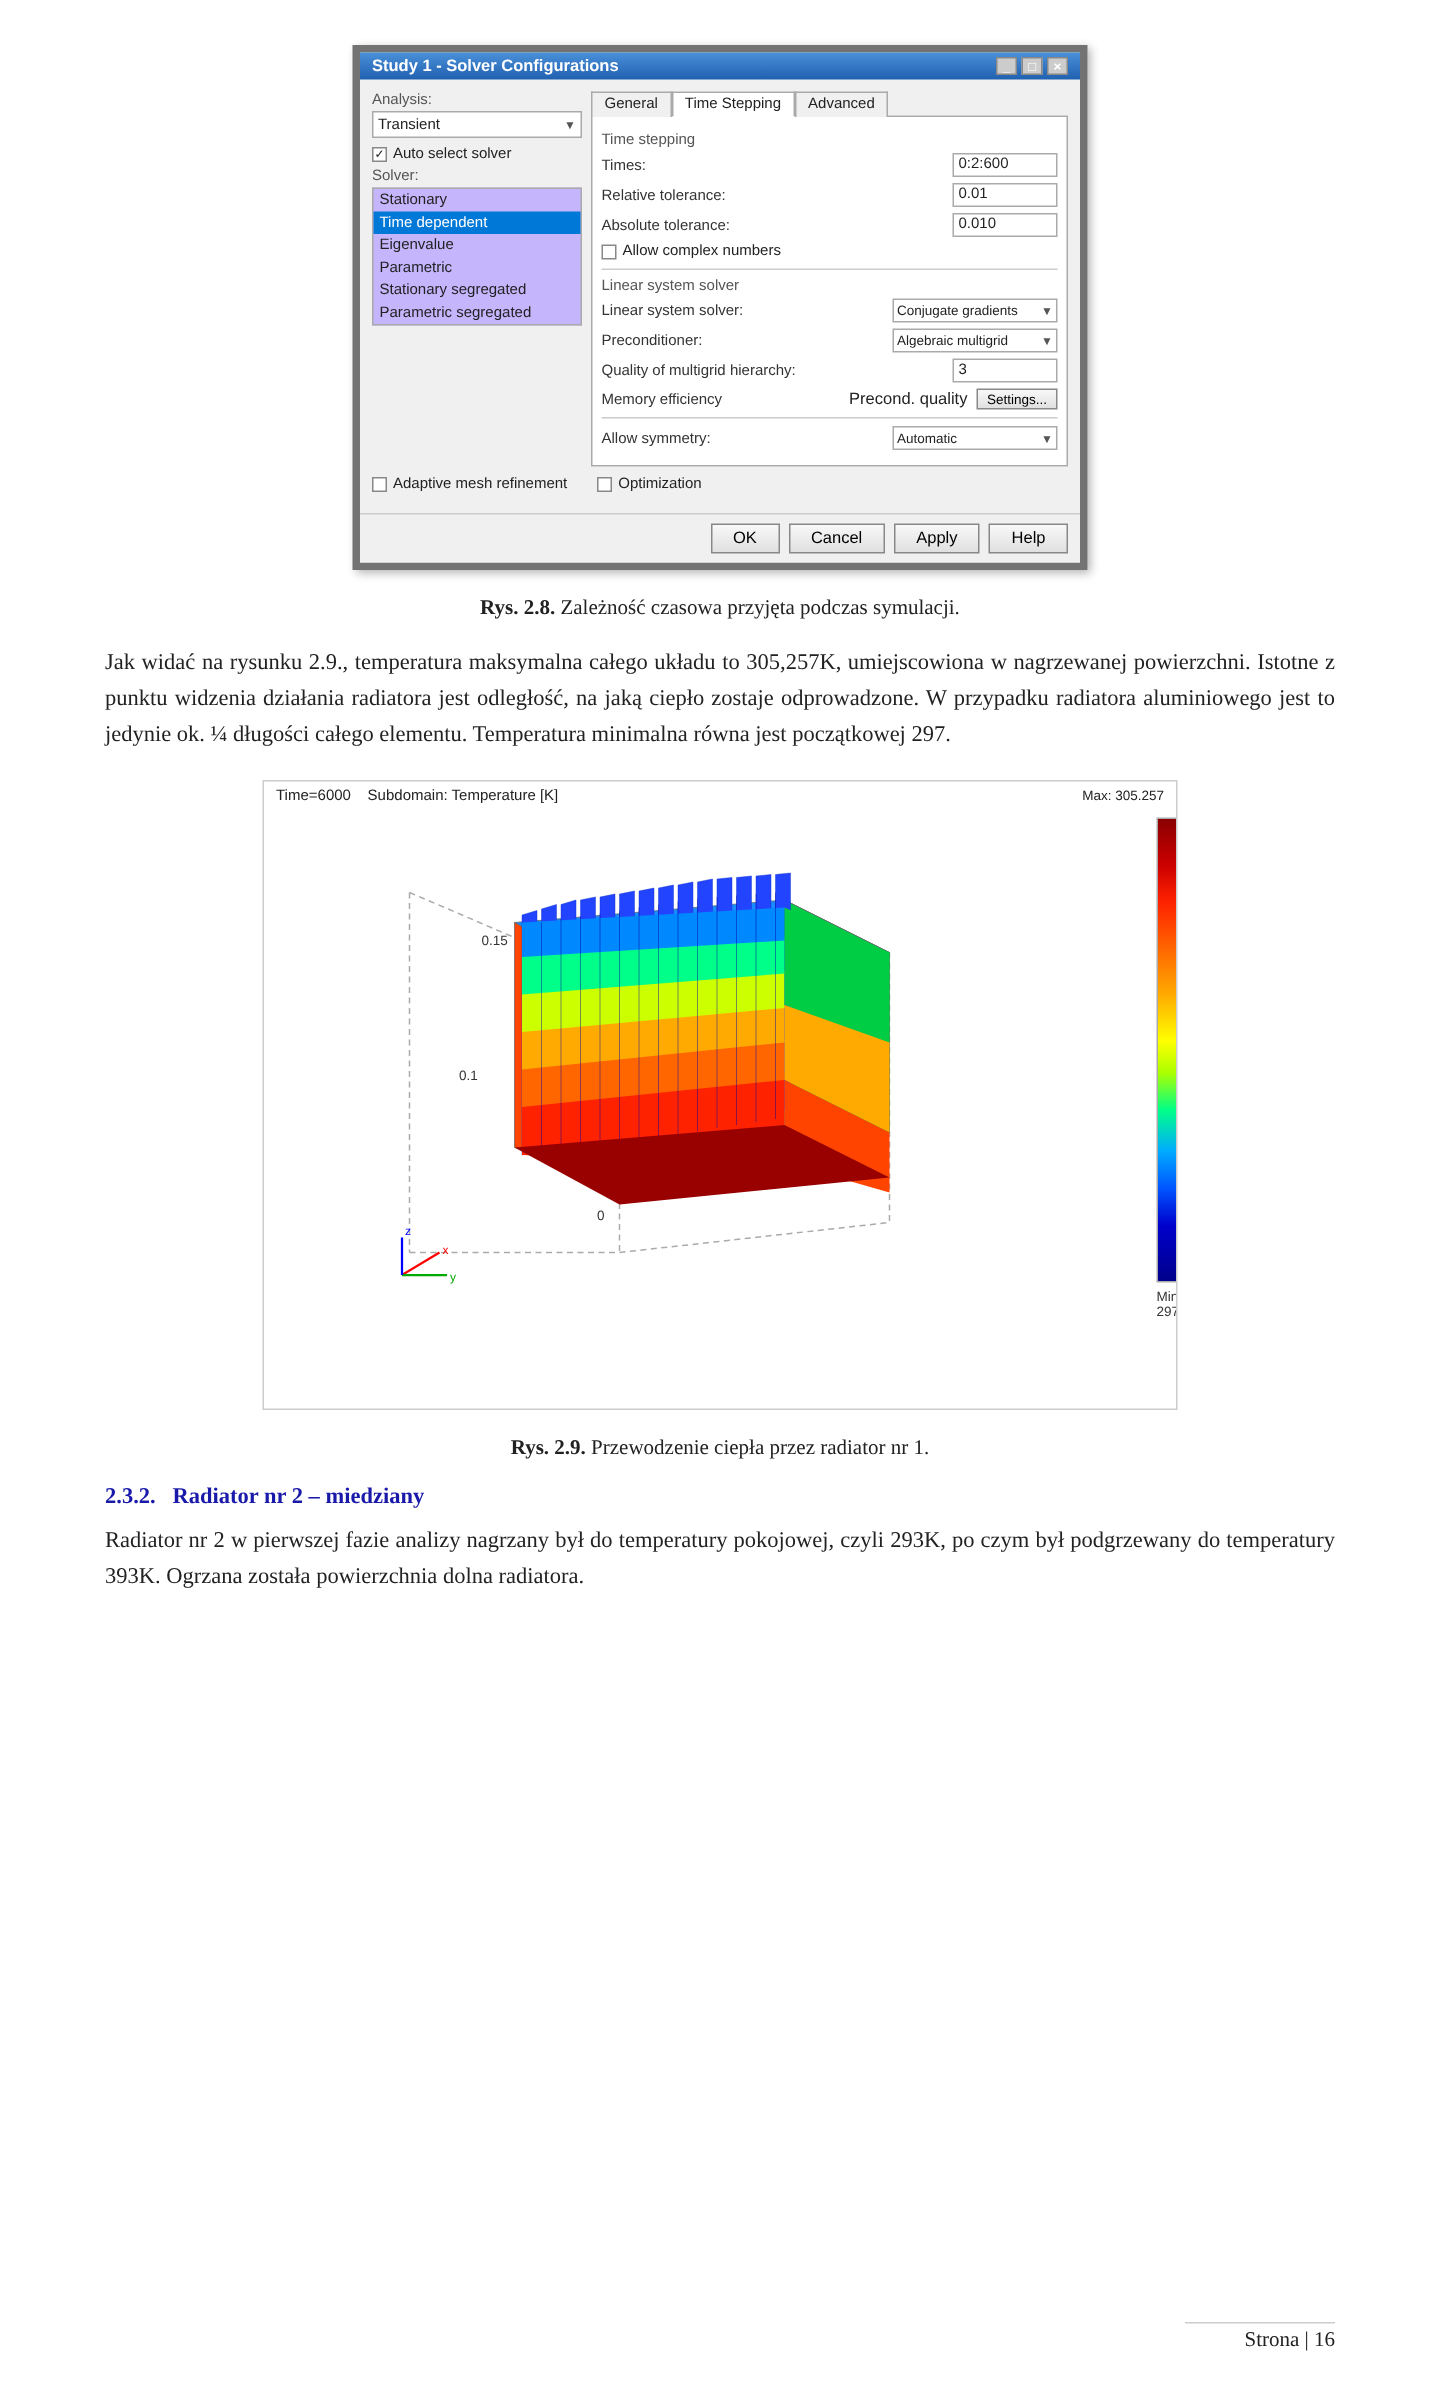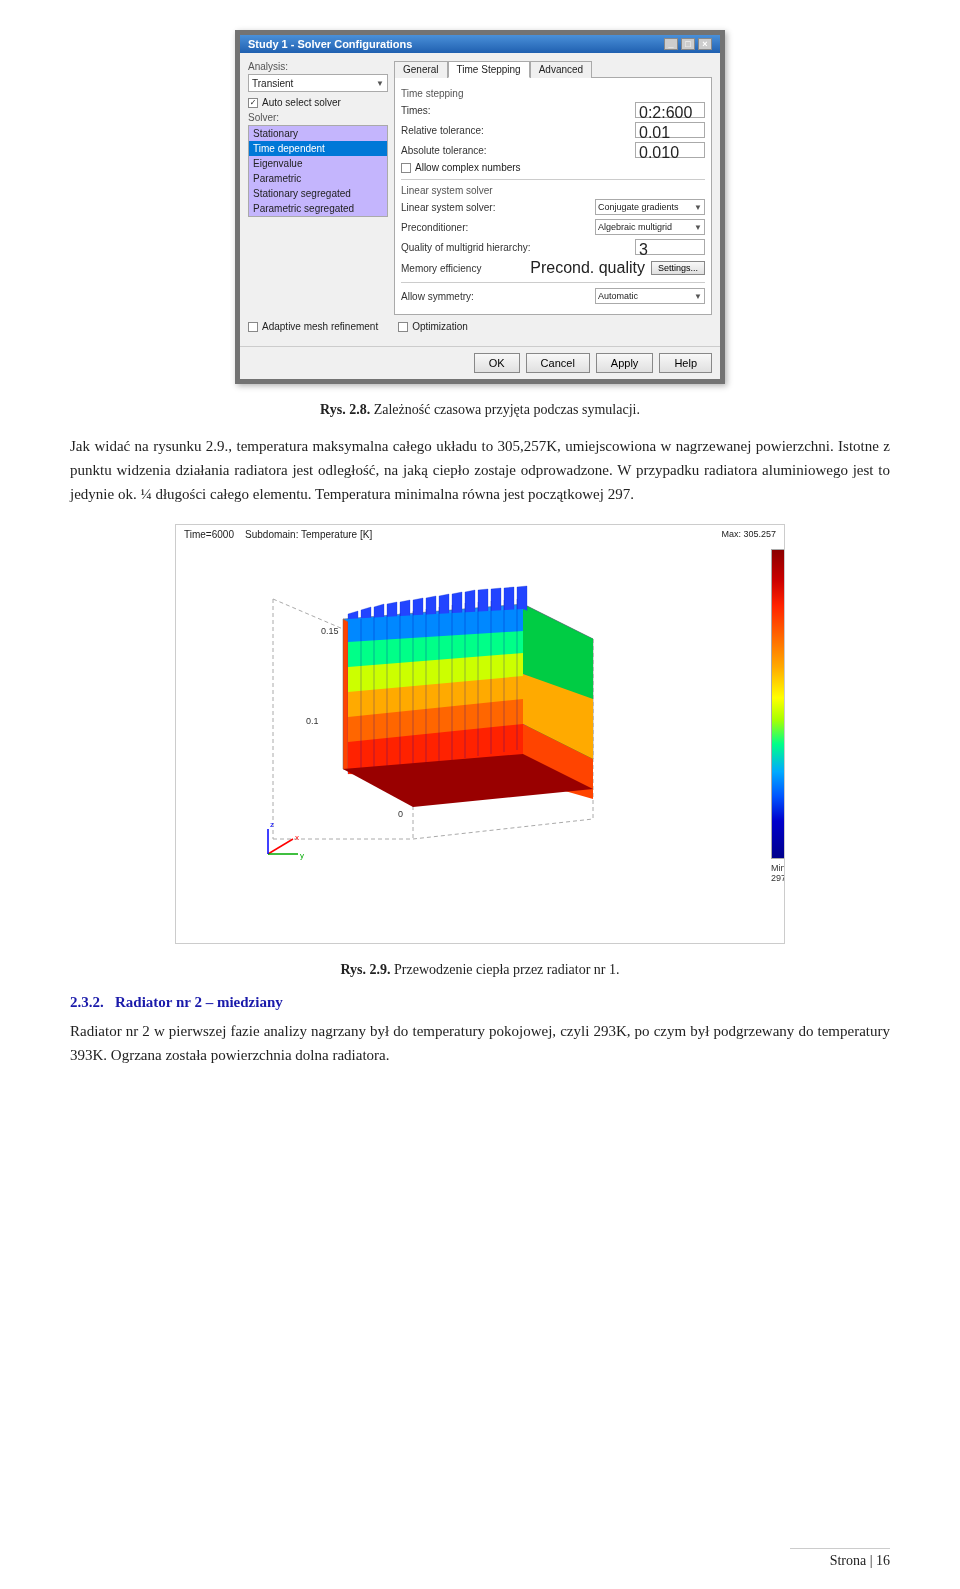--- a/index.html
+++ b/index.html
@@ -139,21 +139,21 @@
     .field-label {
       flex: 1;
       color: #333;
     }
 
     .field-value {
       width: 70px;
       height: 16px;
       border: 1px solid #aaa;
       background: white;
-      font-size: 16px;
+      font-size: 10px;
       padding: 1px 3px;
     }
 
     .checkbox-row {
       display: flex;
       align-items: center;
       gap: 4px;
       font-size: 10px;
       margin-bottom: 6px;
     }
@@ -437,21 +437,21 @@
                 </div>
               </div>
 
               <div class="field-row">
                 <span class="field-label">Quality of multigrid hierarchy:</span>
                 <div class="field-value">3</div>
               </div>
 
               <div class="field-row" style="gap:6px;">
                 <span class="field-label">Memory efficiency</span>
-                <span style="font-size:16px;">Precond. quality</span>
+                <span style="font-size:11px;">Precond. quality</span>
                 <button class="dlg-btn" style="font-size:9px; padding:1px 6px;">Settings...</button>
               </div>
 
               <div style="border-top:1px solid #ccc; margin: 5px 0;"></div>
 
               <div class="field-row">
                 <span class="field-label">Allow symmetry:</span>
                 <div class="dropdown-field">
                   <span>Automatic</span>
                   <span class="combobox-arrow">▼</span>

